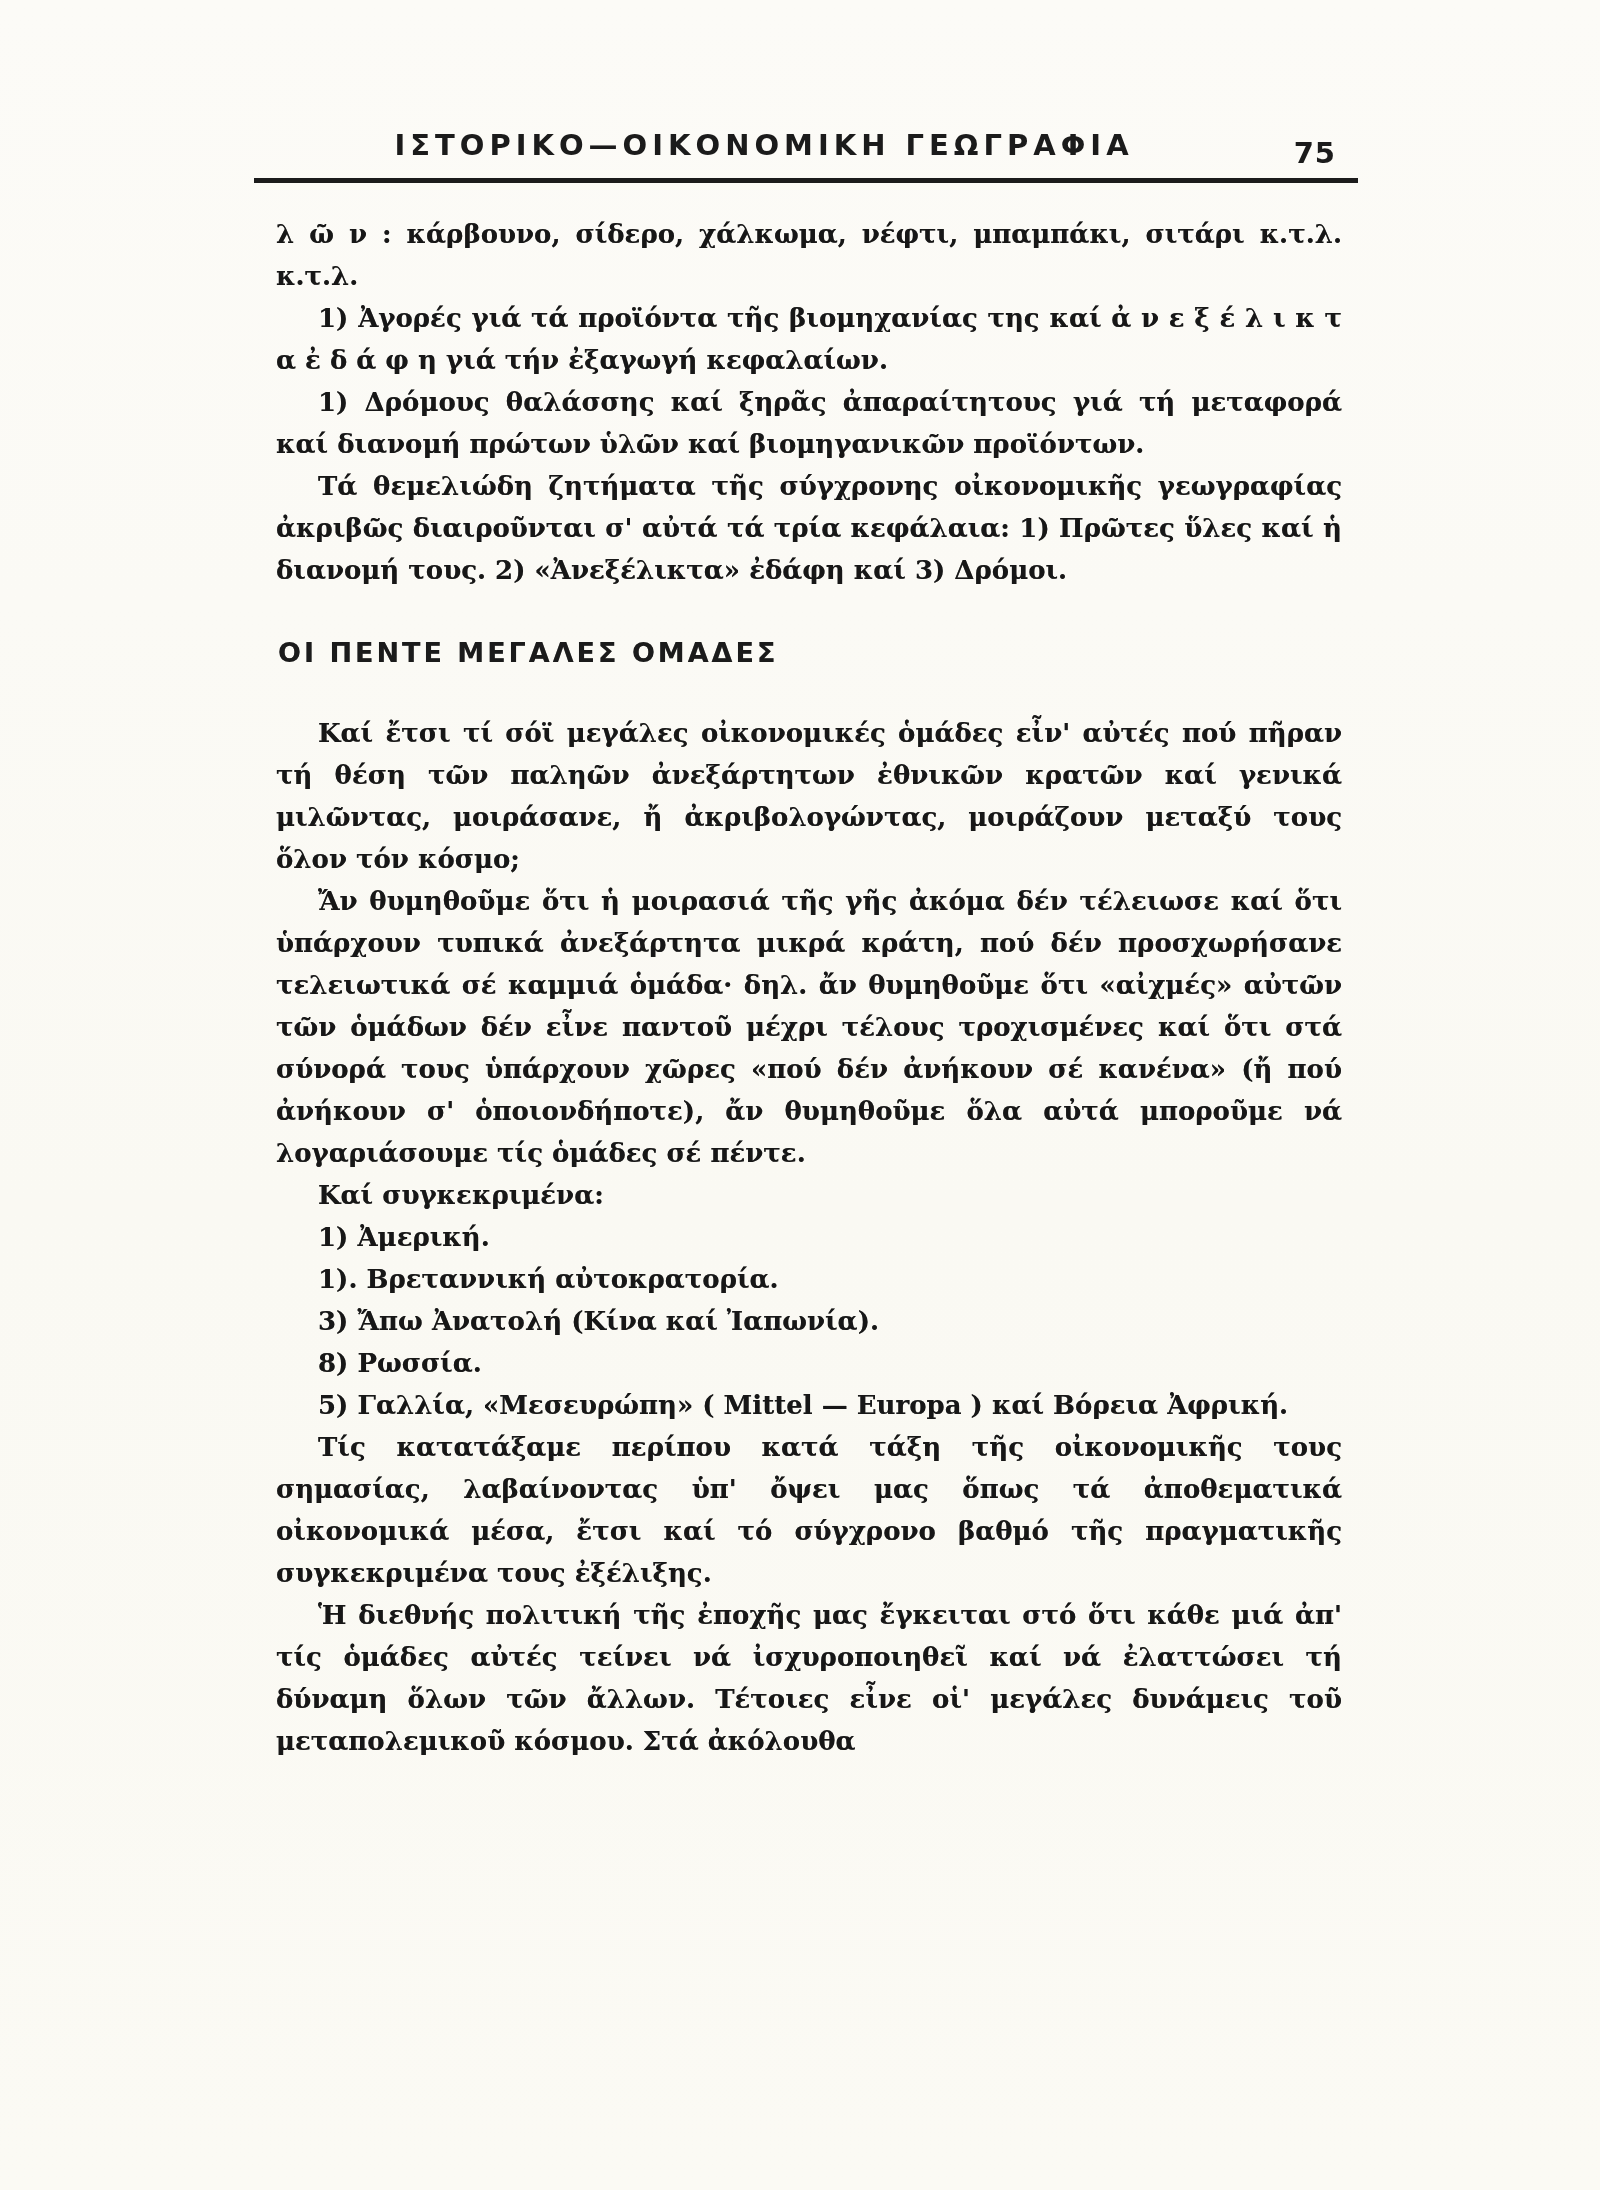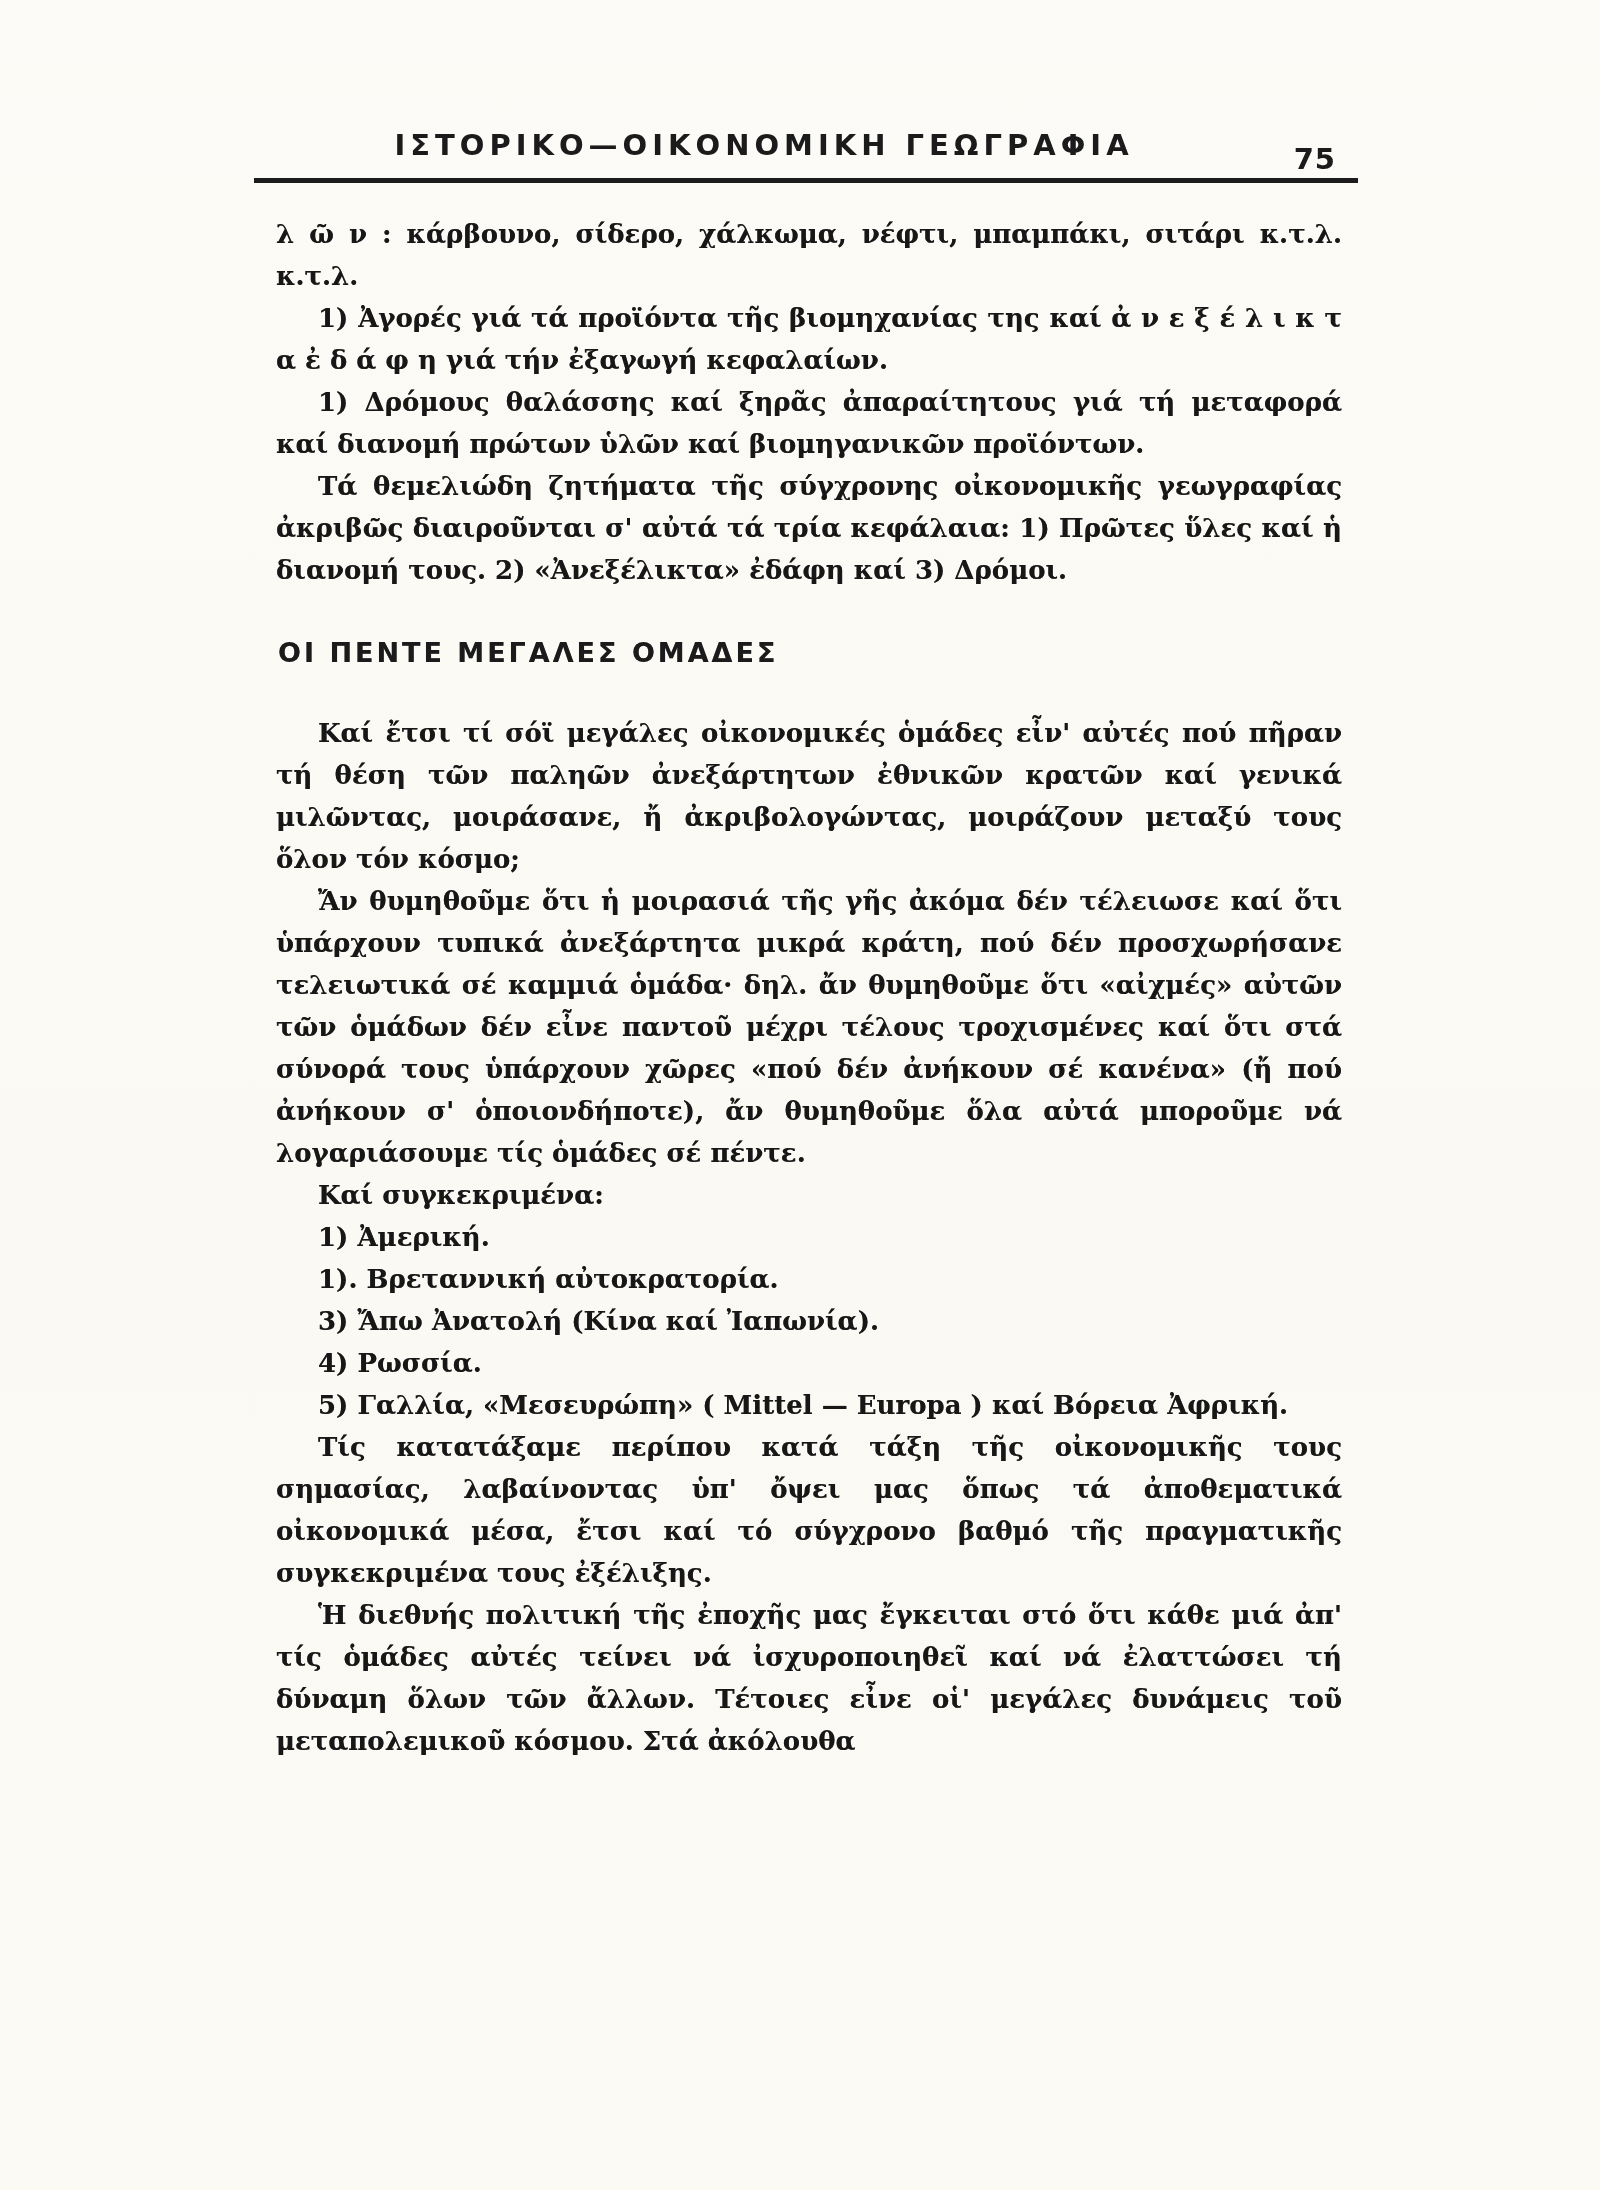--- a/index.html
+++ b/index.html
@@ -30,21 +30,21 @@
     font-size: 29px;
     letter-spacing: 5px;
     text-align: center;
     color: #1b1b1b;
     padding: 0 90px 16px 0;
     white-space: nowrap;
   }
   .header-pagenum {
     position: absolute;
     right: 6px;
-    top: 14px;
+    top: 8px;
     letter-spacing: 1px;
   }
   .header-rule {
     height: 5px;
     background: #1c1c1c;
     margin: 0 -16px 30px -22px;
   }
   .para {
     margin: 0;
     font-size: 26px;
@@ -93,21 +93,21 @@
     <p class="para">Καί ἔτσι τί σόϊ μεγάλες οἰκονομικές ὁμάδες εἶν' αὐτές πού πῆραν τή θέση τῶν παληῶν ἀνεξάρτητων ἐθνικῶν κρατῶν καί γενικά μιλῶντας, μοιράσανε, ἤ ἀκριβολογώντας, μοιράζουν μεταξύ τους ὅλον τόν κόσμο;</p>
 
     <p class="para">Ἄν θυμηθοῦμε ὅτι ἡ μοιρασιά τῆς γῆς ἀκόμα δέν τέλειωσε καί ὅτι ὑπάρχουν τυπικά ἀνεξάρτητα μικρά κράτη, πού δέν προσχωρήσανε τελειωτικά σέ καμμιά ὁμάδα· δηλ. ἄν θυμηθοῦμε ὅτι «αἰχμές» αὐτῶν τῶν ὁμάδων δέν εἶνε παντοῦ μέχρι τέλους τροχισμένες καί ὅτι στά σύνορά τους ὑπάρχουν χῶρες «πού δέν ἀνήκουν σέ κανένα» (ἤ πού ἀνήκουν σ' ὁποιονδήποτε), ἄν θυμηθοῦμε ὅλα αὐτά μποροῦμε νά λογαριάσουμε τίς ὁμάδες σέ πέντε.</p>
 
     <p class="para">Καί συγκεκριμένα:</p>
 
     <div class="list-block">
       <p class="para last-left">1) Ἀμερική.</p>
       <p class="para last-left">1). Βρεταννική αὐτοκρατορία.</p>
       <p class="para last-left">3) Ἄπω Ἀνατολή (Κίνα καί Ἰαπωνία).</p>
-      <p class="para last-left">4) Ρωσσία.</p>
+      <p class="para last-left">8) Ρωσσία.</p>
       <p class="para last-left">5) Γαλλία, «Μεσευρώπη» ( Mittel — Europa ) καί Βόρεια Ἀφρική.</p>
     </div>
 
     <p class="para">Τίς κατατάξαμε περίπου κατά τάξη τῆς οἰκονομικῆς τους σημασίας, λαβαίνοντας ὑπ' ὄψει μας ὅπως τά ἀποθεματικά οἰκονομικά μέσα, ἔτσι καί τό σύγχρονο βαθμό τῆς πραγματικῆς συγκεκριμένα τους ἐξέλιξης.</p>
 
     <p class="para">Ἡ διεθνής πολιτική τῆς ἐποχῆς μας ἔγκειται στό ὅτι κάθε μιά ἀπ' τίς ὁμάδες αὐτές τείνει νά ἰσχυροποιηθεῖ καί νά ἐλαττώσει τή δύναμη ὅλων τῶν ἄλλων. Τέτοιες εἶνε οἱ' μεγάλες δυνάμεις τοῦ μεταπολεμικοῦ κόσμου. Στά ἀκόλουθα</p>
 
   </main>
 </div>
 

